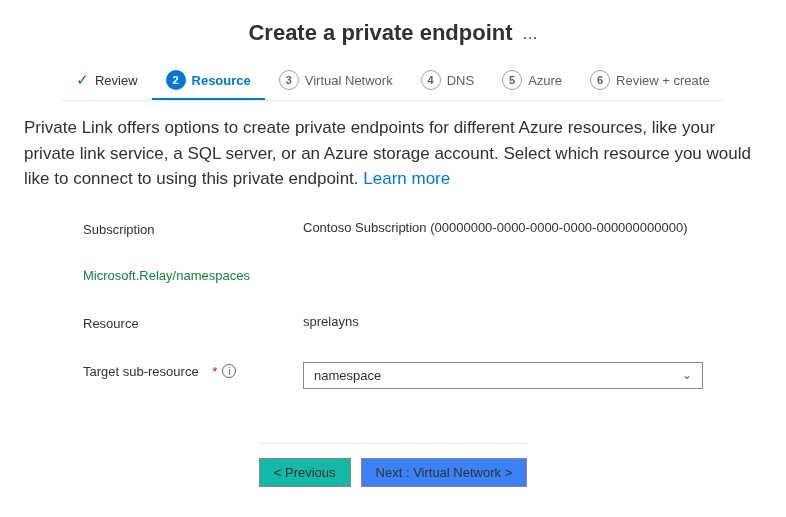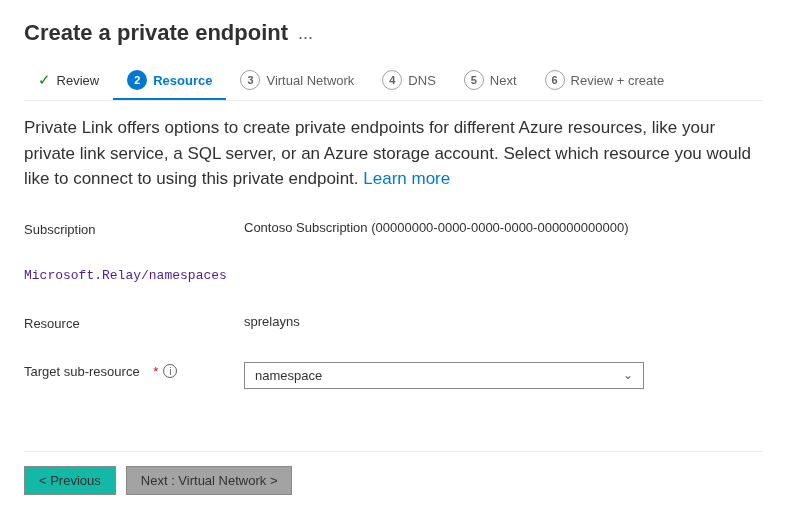--- a/index.html
+++ b/index.html
@@ -9,21 +9,22 @@
       color: #323130;
       background: #fff;
       width: 786px;
       height: 517px;
       overflow: hidden;
     }
     .page-container {
       display: flex;
       flex-direction: column;
       height: 100%;
-      padding: 20px 24px 8px 24px;
+      padding: 20px 24px 16px 24px;
+      align-items: center;
     }
     .page-title-row {
       display: flex;
       align-items: center;
       gap: 10px;
       margin-bottom: 16px;
     }
     .page-title {
       font-size: 22px;
       font-weight: 600;
@@ -131,22 +132,21 @@
       font-size: 10px;
       color: #605e5c;
       cursor: pointer;
       font-style: normal;
     }
     .form-value {
       font-size: 13px;
       color: #323130;
     }
     .form-value.link-style {
-      color: #4c1d95;
-      font-family: Liberation Mono, monospace;
+      color: #15803d;
     }
     
     .dropdown {
       display: flex;
       align-items: center;
       justify-content: space-between;
       border: 1px solid #8a8886;
       padding: 5px 10px;
       width: 400px;
       background: #fff;
@@ -171,21 +171,21 @@
     .btn {
       padding: 6px 14px;
       font-size: 13px;
       cursor: pointer;
       border: 1px solid #8a8886;
       background: #14b8a6;
       color: #323130;
       font-family: 'Segoe UI', Arial, sans-serif;
     }
     .btn-primary {
-      background: #a3a3a3;
+      background: #3b82f6;
       border: 1px solid #8a8886;
       color: #323130;
     }
   </style>
 </head>
 <body>
 
 <div class="page-container">
 
   <div class="page-title-row">
@@ -210,21 +210,21 @@
       <span>Virtual Network</span>
     </div>
 
     <div class="wizard-tab">
       <span class="tab-circle gray">4</span>
       <span>DNS</span>
     </div>
 
     <div class="wizard-tab">
       <span class="tab-circle gray">5</span>
-      <span>Next</span>
+      <span>Azure</span>
     </div>
 
     <div class="wizard-tab">
       <span class="tab-circle gray">6</span>
       <span>Review + create</span>
     </div>
   </div>
 
   <div class="description">
     <span>Private Link offers options to create private endpoints for different Azure resources, like your private link service, a SQL server, or an Azure storage account. Select which resource you would like to connect to using this private endpoint.</span>&nbsp;<a href="#">Learn more</a>

